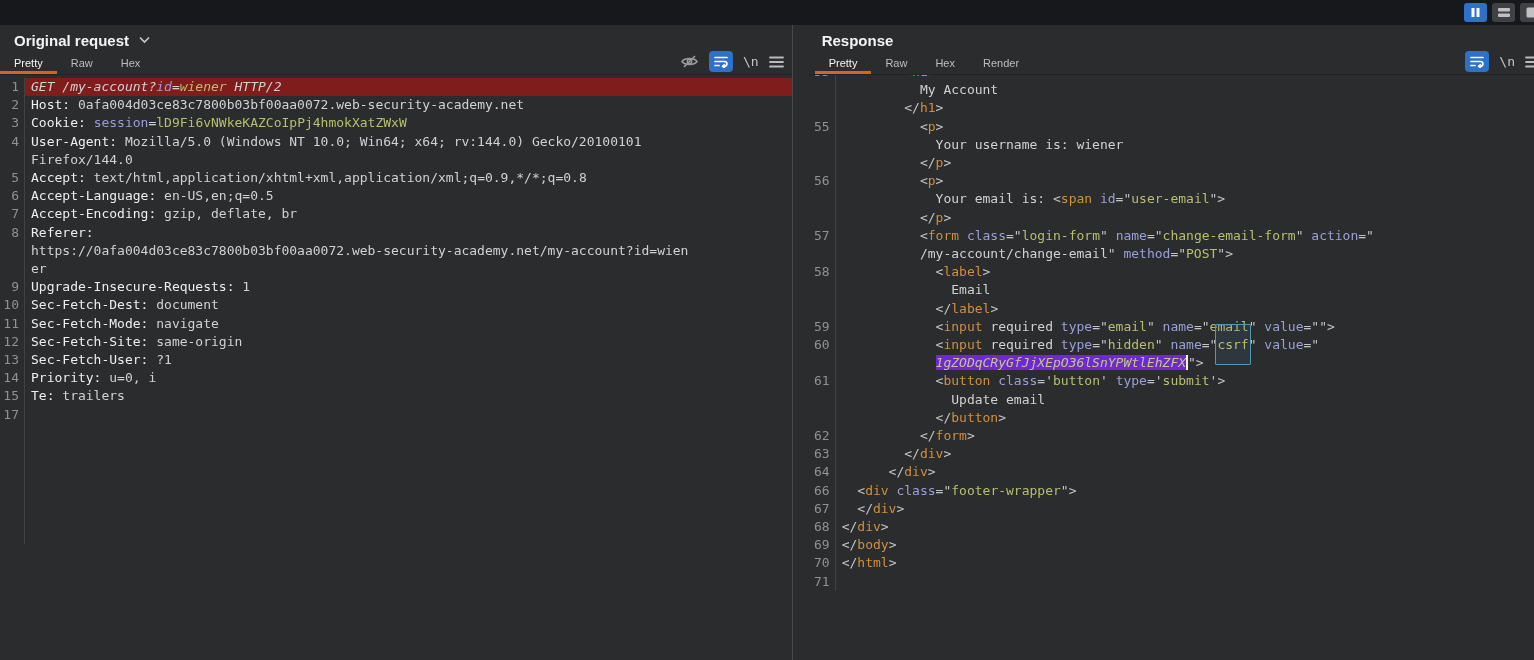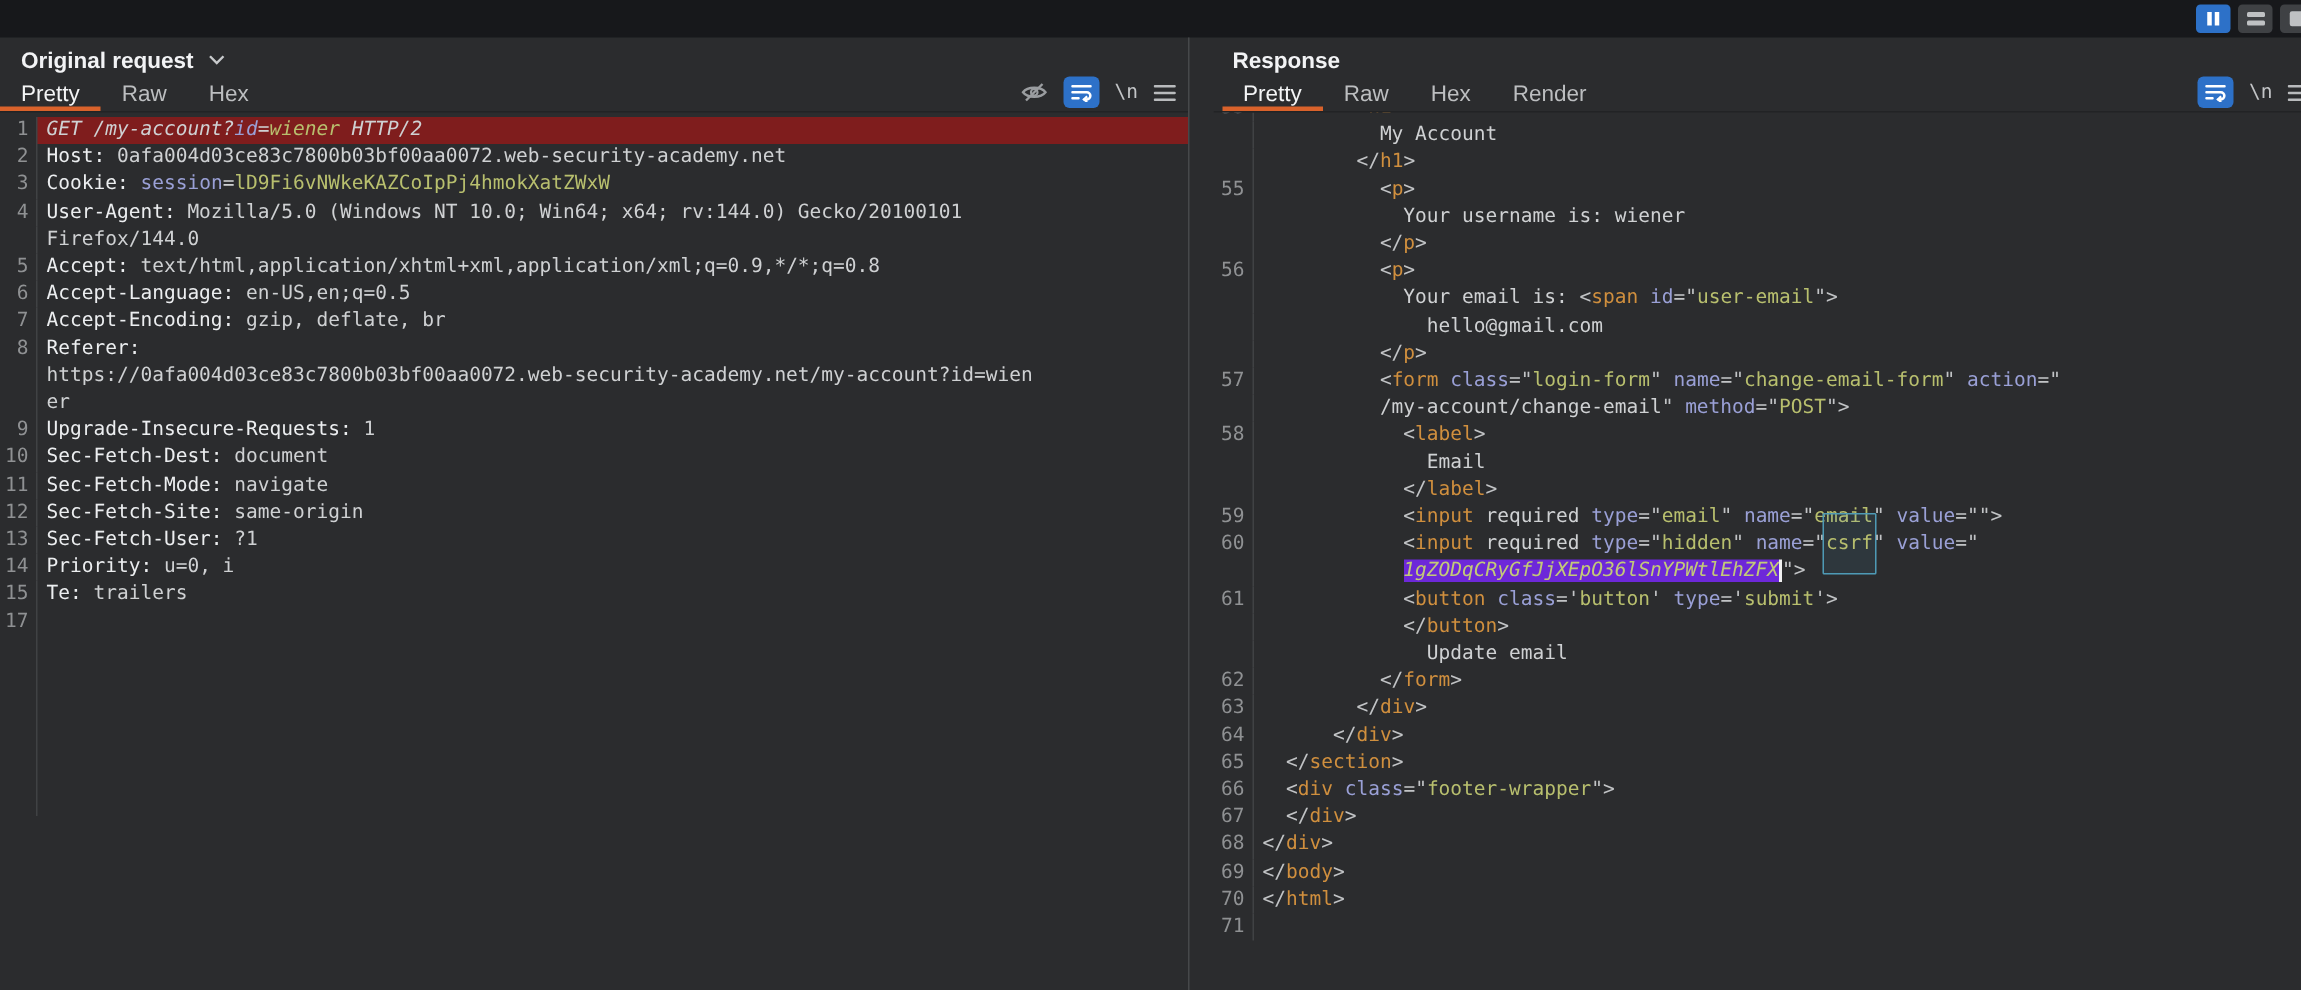--- a/index.html
+++ b/index.html
@@ -13,21 +13,21 @@
   .panels { display:flex; height:635px;gap:16px; }
   .panel { display:flex; flex-direction:column; position:relative; overflow:hidden; }
   .panel-left { width:801px; border-right:1px solid #46484a; }
   .panel-right { width:733px; }
   .panel-title { height:23px; padding:7px 0 0 14px; font-size:15px; font-weight:bold;
                  color:#f2f3f5; display:flex; align-items:center; gap:9px; }
   .panel-right .panel-title { padding-left:13px; }
   .tabbar { height:25px; display:flex; align-items:stretch; position:relative;
             border-bottom:1px solid #222325; margin-top:2px; }
   .panel-right .tabbar { padding-left:6px; }
-  .tab { padding:4px 14px 0 14px; font-size:15px; color:#bcbec0; display:flex;
+  .tab { padding:4px 14px 0 14px; font-size:11px; color:#bcbec0; display:flex;
          align-items:center; border-bottom:3px solid transparent; }
   .tab.active { color:#f4f5f6; border-bottom-color:#d9622b; }
   .editor-toolbar { position:absolute; top:1px; display:flex; align-items:center; gap:10px; }
   .panel-left .editor-toolbar { right:8px; }
   .panel-right .editor-toolbar { right:-6px; }
   .icon-btn { display:flex; align-items:center; justify-content:center; }
   .icon-btn.boxed { width:24px; height:21px; border-radius:4px; }
   .icon-btn.boxed.active { background:#2d71c8; }
   .nl-glyph { font-family:"DejaVu Sans Mono", monospace; font-size:13px; color:#c3c5c7; }
   .code { flex:1; overflow:hidden; padding-top:3px;
@@ -193,37 +193,35 @@
     </div>
     <div class="code">
         <div class="row clip"><span class="ln">53</span><span class="txt"><span class="tk-b">        &lt;</span><span class="tk-t">h1</span><span class="tk-b">&gt;</span></span></div>
         <div class="row"><span class="ln"></span><span class="txt"><span class="tk-p">          My Account</span></span></div>
         <div class="row"><span class="ln"></span><span class="txt"><span class="tk-b">        &lt;/</span><span class="tk-t">h1</span><span class="tk-b">&gt;</span></span></div>
         <div class="row"><span class="ln">55</span><span class="txt"><span class="tk-b">          &lt;</span><span class="tk-t">p</span><span class="tk-b">&gt;</span></span></div>
         <div class="row"><span class="ln"></span><span class="txt"><span class="tk-p">            Your username is: wiener</span></span></div>
         <div class="row"><span class="ln"></span><span class="txt"><span class="tk-b">          &lt;/</span><span class="tk-t">p</span><span class="tk-b">&gt;</span></span></div>
         <div class="row"><span class="ln">56</span><span class="txt"><span class="tk-b">          &lt;</span><span class="tk-t">p</span><span class="tk-b">&gt;</span></span></div>
         <div class="row"><span class="ln"></span><span class="txt"><span class="tk-p">            Your email is: </span><span class="tk-b">&lt;</span><span class="tk-t">span</span><span class="tk-b"> </span><span class="tk-a">id</span><span class="tk-b">="</span><span class="tk-v">user-email</span><span class="tk-b">"&gt;</span></span></div>
-        <div class="row"><span class="ln"></span><span class="txt"><span class="tk-p">              hello@gmail.com</span></span></div>
         <div class="row"><span class="ln"></span><span class="txt"><span class="tk-b">          &lt;/</span><span class="tk-t">p</span><span class="tk-b">&gt;</span></span></div>
         <div class="row"><span class="ln">57</span><span class="txt"><span class="tk-b">          &lt;</span><span class="tk-t">form</span><span class="tk-b"> </span><span class="tk-a">class</span><span class="tk-b">="</span><span class="tk-v">login-form</span><span class="tk-b">" </span><span class="tk-a">name</span><span class="tk-b">="</span><span class="tk-v">change-email-form</span><span class="tk-b">" </span><span class="tk-a">action</span><span class="tk-b">="</span></span></div>
         <div class="row"><span class="ln"></span><span class="txt"><span class="tk-p">          /my-account/change-email</span><span class="tk-b">" </span><span class="tk-a">method</span><span class="tk-b">="</span><span class="tk-v">POST</span><span class="tk-b">"&gt;</span></span></div>
         <div class="row"><span class="ln">58</span><span class="txt"><span class="tk-b">            &lt;</span><span class="tk-t">label</span><span class="tk-b">&gt;</span></span></div>
         <div class="row"><span class="ln"></span><span class="txt"><span class="tk-p">              Email</span></span></div>
         <div class="row"><span class="ln"></span><span class="txt"><span class="tk-b">            &lt;/</span><span class="tk-t">label</span><span class="tk-b">&gt;</span></span></div>
         <div class="row"><span class="ln">59</span><span class="txt"><span class="tk-b">            &lt;</span><span class="tk-t">input</span><span class="tk-b"> </span><span class="tk-p">required</span><span class="tk-b"> </span><span class="tk-a">type</span><span class="tk-b">="</span><span class="tk-v">email</span><span class="tk-b">" </span><span class="tk-a">name</span><span class="tk-b">="</span><span class="tk-v">email</span><span class="tk-b">" </span><span class="tk-a">value</span><span class="tk-b">=""&gt;</span></span></div>
         <div class="row"><span class="ln">60</span><span class="txt"><span class="tk-b">            &lt;</span><span class="tk-t">input</span><span class="tk-b"> </span><span class="tk-p">required</span><span class="tk-b"> </span><span class="tk-a">type</span><span class="tk-b">="</span><span class="tk-v">hidden</span><span class="tk-b">" </span><span class="tk-a">name</span><span class="tk-b">="</span><span class="tk-m">csrf</span><span class="tk-b">" </span><span class="tk-a">value</span><span class="tk-b">="</span></span></div>
         <div class="row"><span class="ln"></span><span class="txt"><span class="tk-b">            </span><span class="tk-s">1gZODqCRyGfJjXEpO36lSnYPWtlEhZFX</span><span class="caret"></span><span class="tk-b">"&gt;</span></span></div>
         <div class="row"><span class="ln">61</span><span class="txt"><span class="tk-b">            &lt;</span><span class="tk-t">button</span><span class="tk-b"> </span><span class="tk-a">class</span><span class="tk-b">='</span><span class="tk-v">button</span><span class="tk-b">' </span><span class="tk-a">type</span><span class="tk-b">='</span><span class="tk-v">submit</span><span class="tk-b">'&gt;</span></span></div>
+        <div class="row"><span class="ln"></span><span class="txt"><span class="tk-p">              Update email</span></span></div>
         <div class="row"><span class="ln"></span><span class="txt"><span class="tk-b">            &lt;/</span><span class="tk-t">button</span><span class="tk-b">&gt;</span></span></div>
-        <div class="row"><span class="ln"></span><span class="txt"><span class="tk-p">              Update email</span></span></div>
         <div class="row"><span class="ln">62</span><span class="txt"><span class="tk-b">          &lt;/</span><span class="tk-t">form</span><span class="tk-b">&gt;</span></span></div>
         <div class="row"><span class="ln">63</span><span class="txt"><span class="tk-b">        &lt;/</span><span class="tk-t">div</span><span class="tk-b">&gt;</span></span></div>
         <div class="row"><span class="ln">64</span><span class="txt"><span class="tk-b">      &lt;/</span><span class="tk-t">div</span><span class="tk-b">&gt;</span></span></div>
-        <div class="row"><span class="ln">65</span><span class="txt"><span class="tk-b">  &lt;/</span><span class="tk-t">section</span><span class="tk-b">&gt;</span></span></div>
         <div class="row"><span class="ln">66</span><span class="txt"><span class="tk-b">  &lt;</span><span class="tk-t">div</span><span class="tk-b"> </span><span class="tk-a">class</span><span class="tk-b">="</span><span class="tk-v">footer-wrapper</span><span class="tk-b">"&gt;</span></span></div>
         <div class="row"><span class="ln">67</span><span class="txt"><span class="tk-b">  &lt;/</span><span class="tk-t">div</span><span class="tk-b">&gt;</span></span></div>
         <div class="row"><span class="ln">68</span><span class="txt"><span class="tk-b">&lt;/</span><span class="tk-t">div</span><span class="tk-b">&gt;</span></span></div>
         <div class="row"><span class="ln">69</span><span class="txt"><span class="tk-b">&lt;/</span><span class="tk-t">body</span><span class="tk-b">&gt;</span></span></div>
         <div class="row"><span class="ln">70</span><span class="txt"><span class="tk-b">&lt;/</span><span class="tk-t">html</span><span class="tk-b">&gt;</span></span></div>
         <div class="row"><span class="ln">71</span><span class="txt"></span></div>
       </div>
   </div>
 
 </div>

